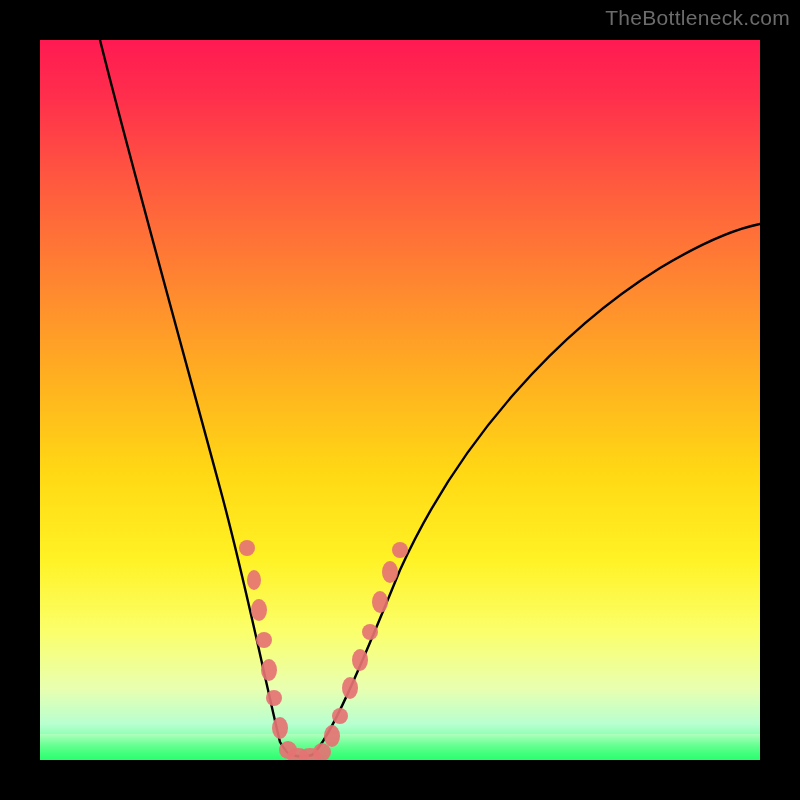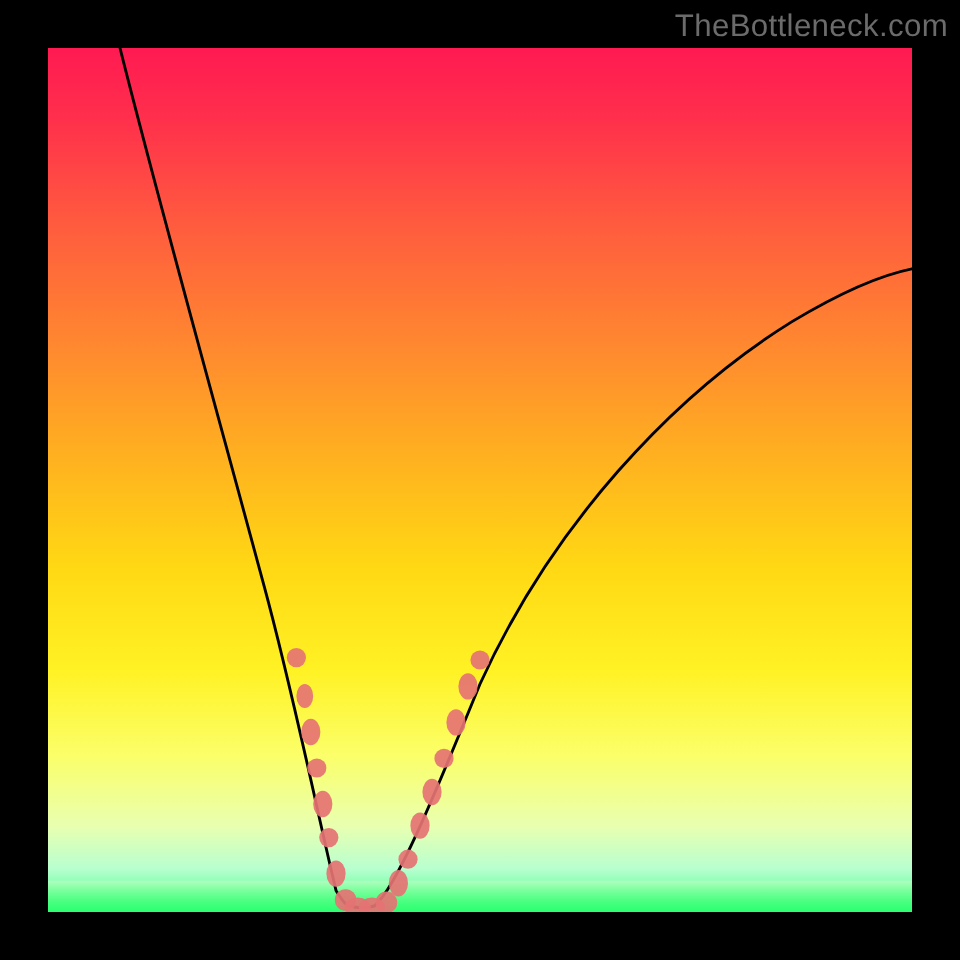--- a/index.html
+++ b/index.html
@@ -54,21 +54,21 @@
     height: 26px;
     background: linear-gradient(to bottom,
       rgba(220,255,200,0.4) 0%,
       #2bff70 100%);
   }
   .watermark {
     position: absolute;
     top: 6px;
     right: 10px;
     color: #6b6b6b;
-    font-size: 26px;
+    font-size: 21px;
     font-weight: 500;
     letter-spacing: 0.3px;
     user-select: none;
   }
   svg.curves {
     position: absolute;
     left: 0;
     top: 0;
     width: 720px;
     height: 720px;

